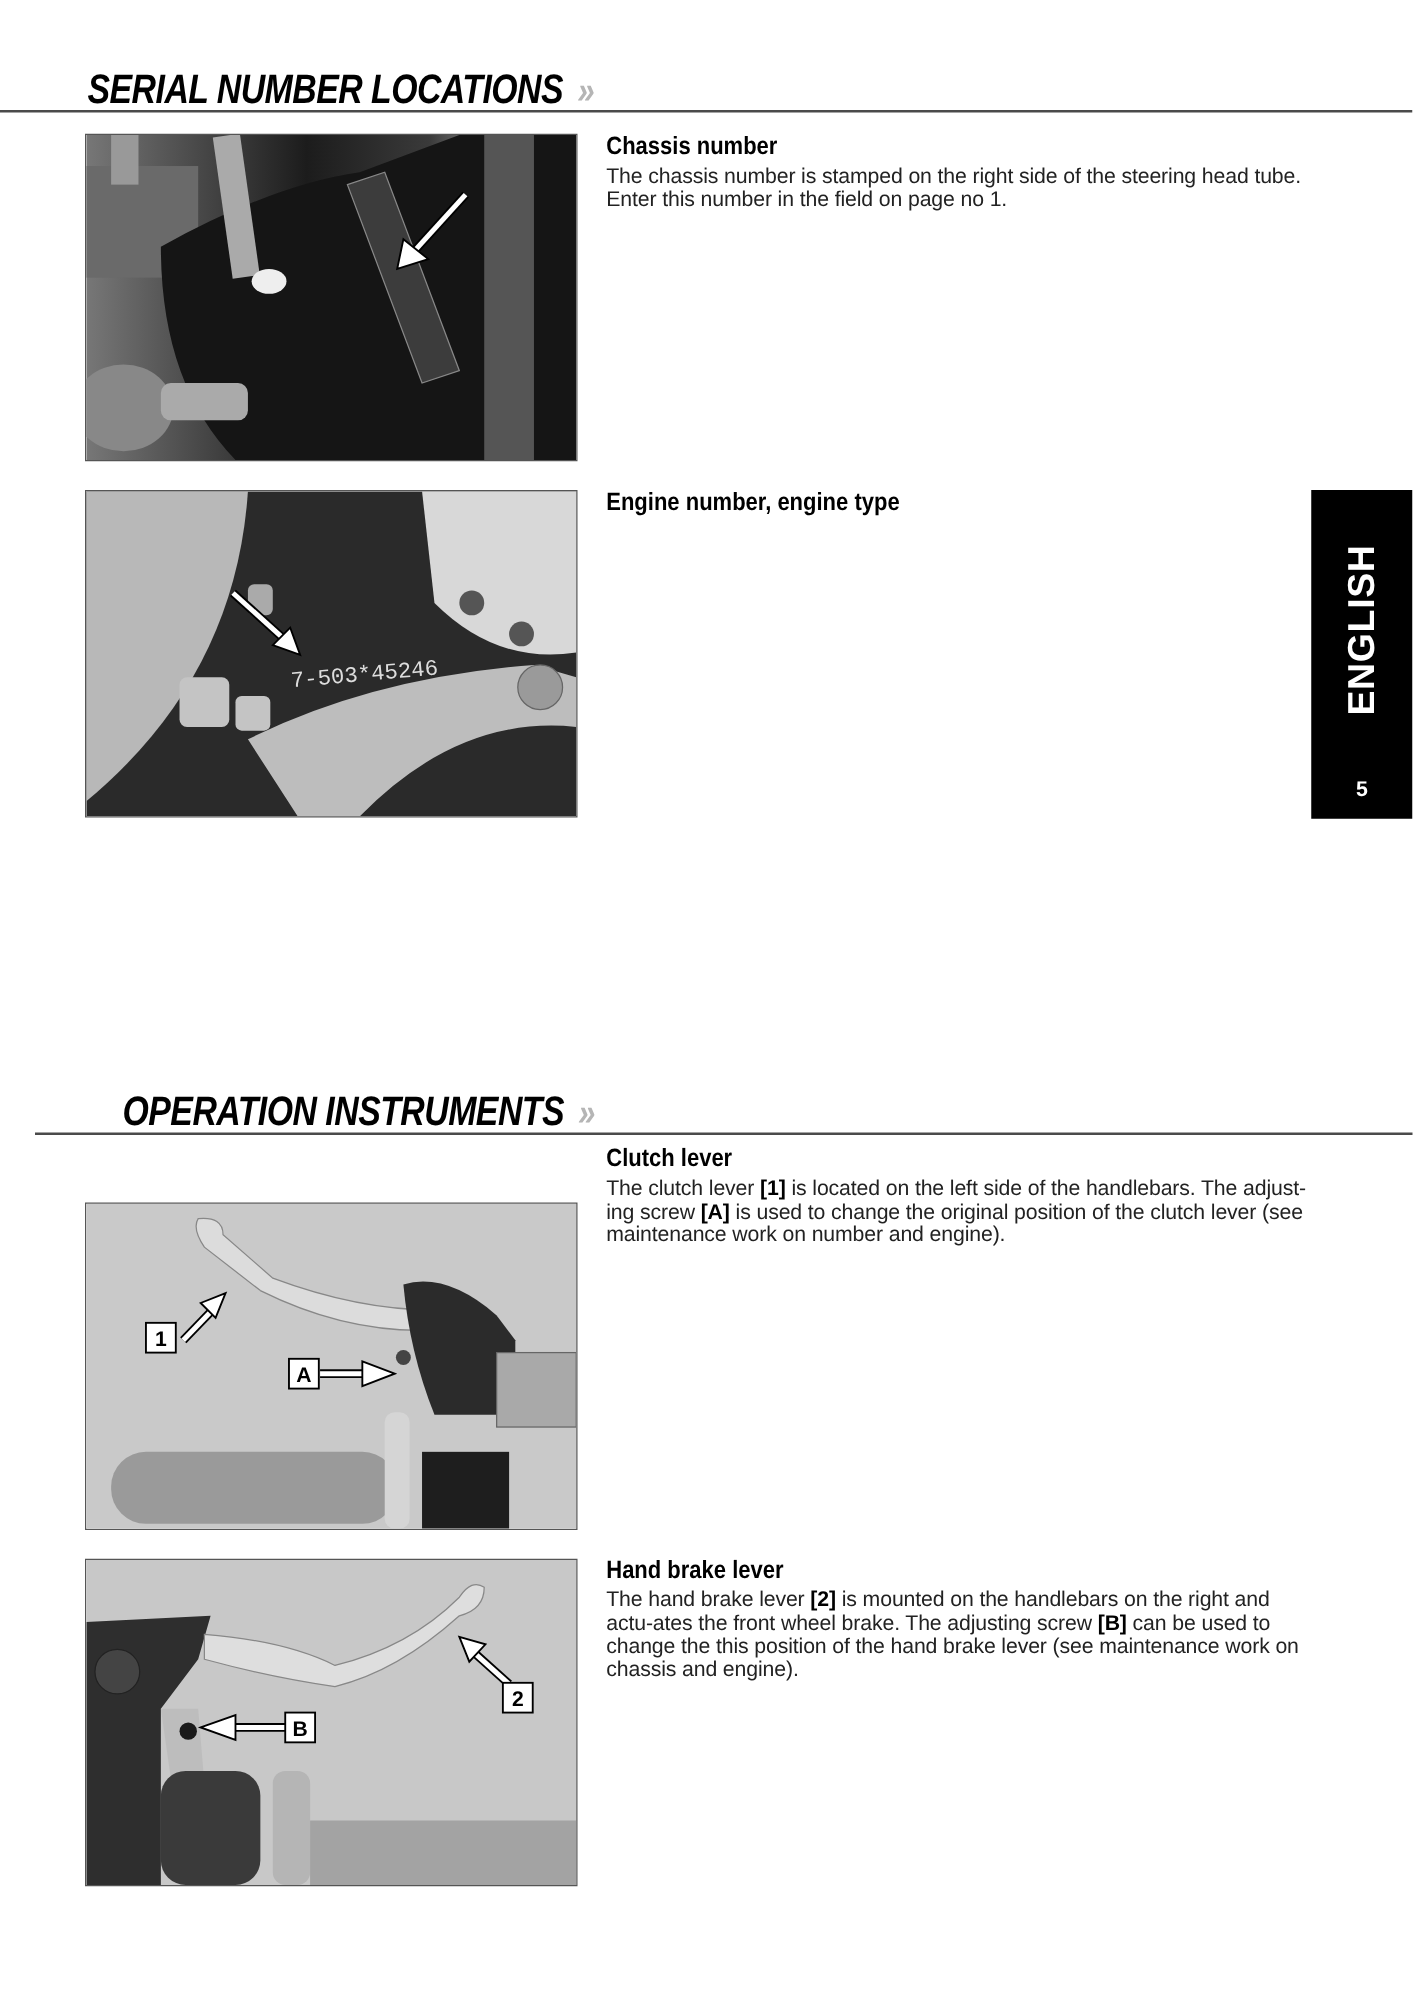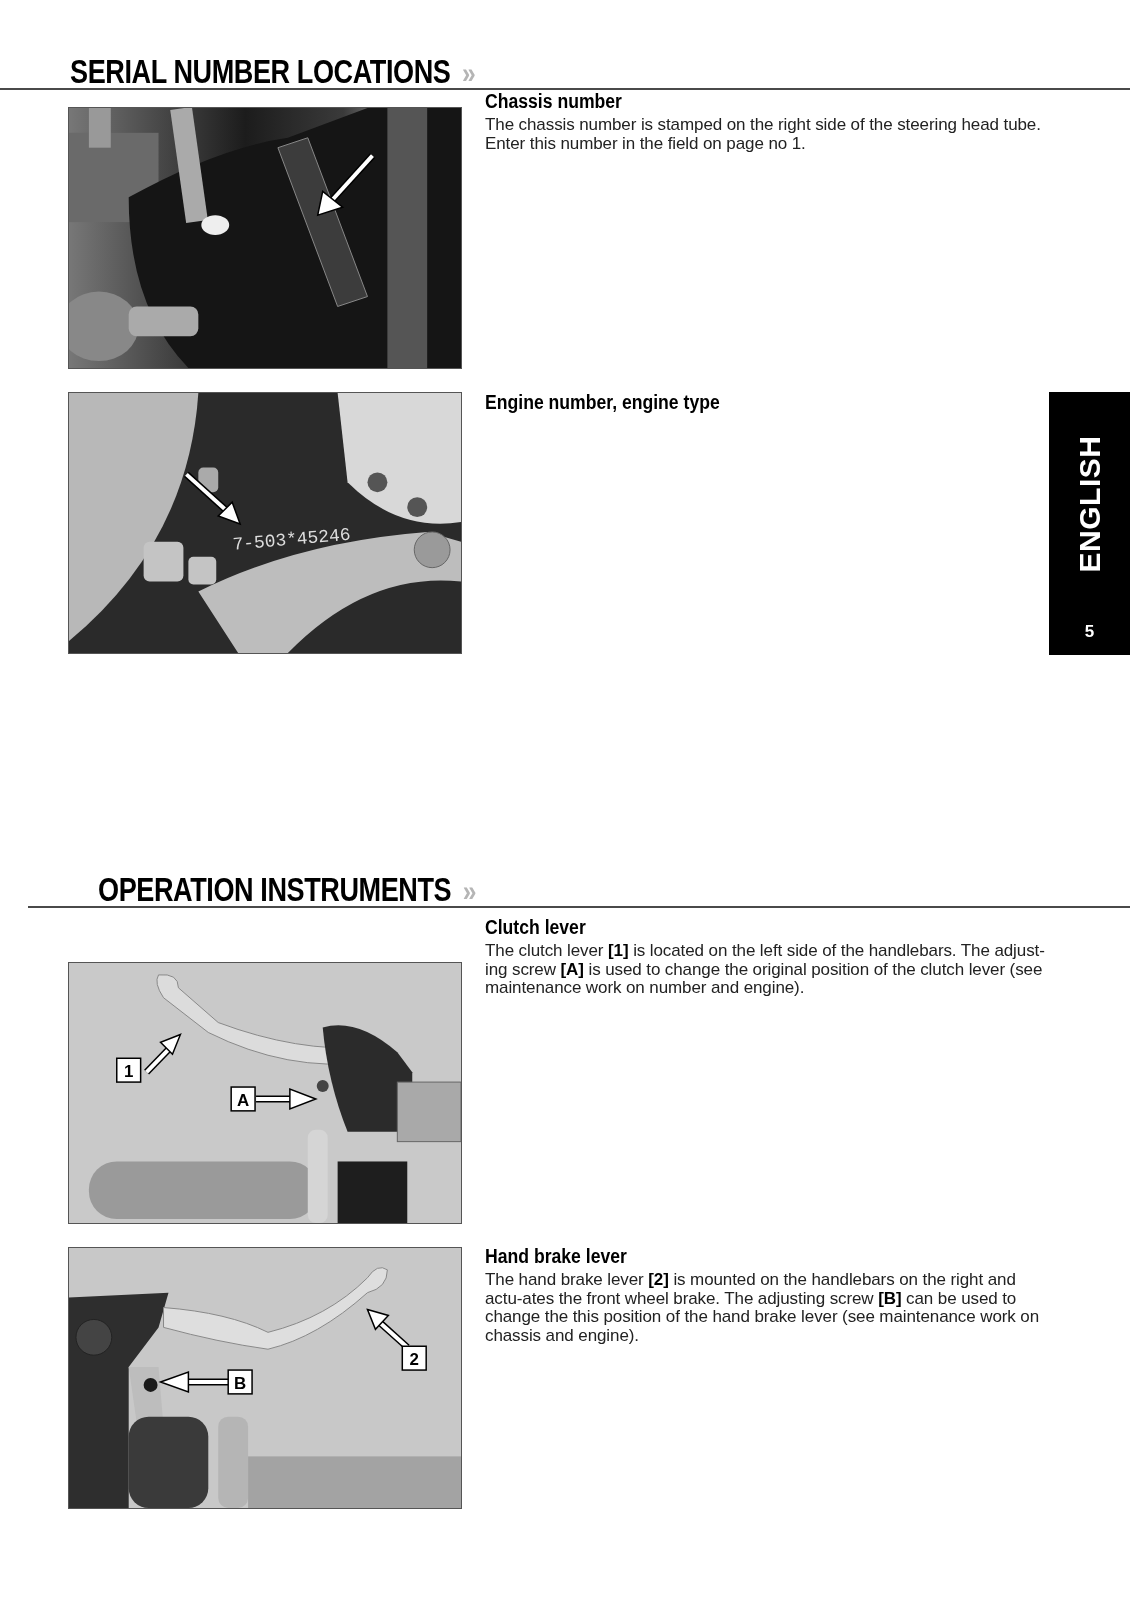--- a/index.html
+++ b/index.html
@@ -1,21 +1,21 @@
 <!DOCTYPE html>
 <html><head>
 <meta charset="utf-8">
 <style>
   html, body { margin: 0; padding: 0; }
   body {
     width: 1130px; height: 1600px; position: relative; overflow: hidden;
     background: #ffffff; color: #1a1a1a;
     font-family: "Liberation Sans", sans-serif;
   }
-  .section-head { position: absolute; left: 0; width: 1130px; }
+  .section-head { position: absolute; left: 0; width: 1130px; font-style: italic; }
   .section-head .title {
     position: absolute; left: 70px; bottom: 0;
     font-family: "Liberation Sans", sans-serif;
     font-weight: bold; font-size: 33px; letter-spacing: -0.5px;
     transform: scaleX(0.82); transform-origin: left bottom;
     color: #000; white-space: nowrap; line-height: 1;
   }
   .section-head .title .chev {
     color: #b5b5b5; font-size: 30px; margin-left: 14px; letter-spacing: -4px;
   }
@@ -84,21 +84,21 @@
     <ellipse cx="147" cy="118" rx="14" ry="10" fill="#eee"></ellipse>
     <polygon points="210,40 240,30 300,190 270,200" fill="#3c3c3c" stroke="#888" stroke-width="1"></polygon>
     <rect x="320" y="0" width="40" height="262" fill="#8a8a8a" opacity="0.55"></rect>
     <ellipse cx="30" cy="220" rx="40" ry="35" fill="#888"></ellipse>
     <rect x="60" y="200" width="70" height="30" rx="8" fill="#aaa"></rect>
     <line x1="305" y1="48" x2="258" y2="100" stroke="#000" stroke-width="7"></line>
     <line x1="305" y1="48" x2="258" y2="100" stroke="#fff" stroke-width="4"></line>
     <polygon points="250,108 255,84 275,100" fill="#fff" stroke="#000" stroke-width="1.5"></polygon>
   </svg>
 </div>
-<div class="text-block" style="top:90px;">
+<div class="text-block" style="top:106px;">
   <h3>Chassis number</h3>
   <p>The chassis number is stamped on the right side of the steering head tube. Enter this number in the field on page no 1.</p>
 </div>
 
 <div class="photo" style="top:392px;">
   <svg viewBox="0 0 394 262" preserveAspectRatio="none">
     <rect width="394" height="262" fill="#2a2a2a"></rect>
     <path d="M0 0 L130 0 Q120 150 0 250Z" fill="#b8b8b8"></path>
     <path d="M270 0 L394 0 L394 130 Q330 140 280 90Z" fill="#d8d8d8"></path>
     <circle cx="310" cy="90" r="10" fill="#555"></circle>

